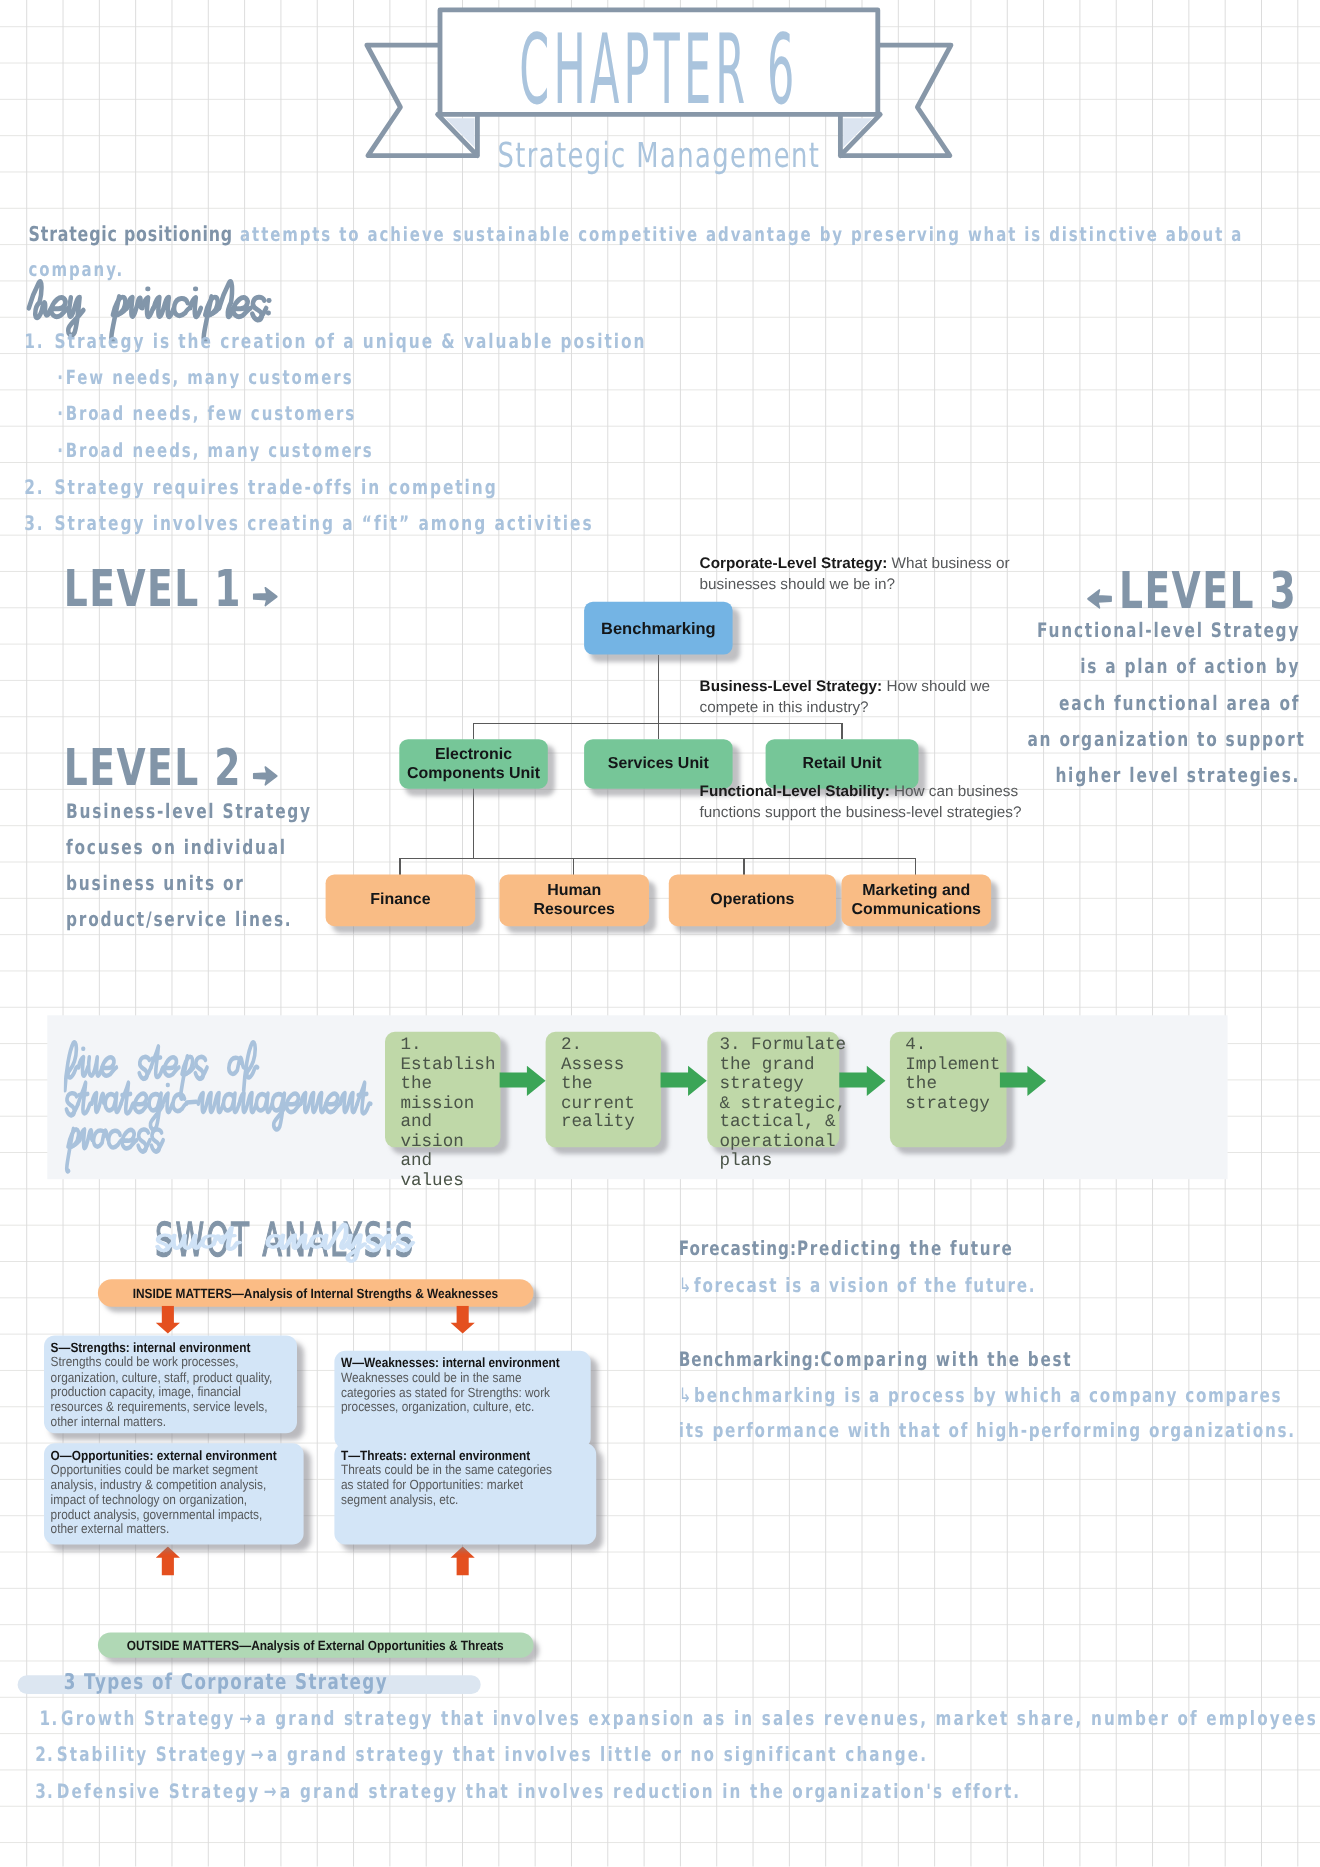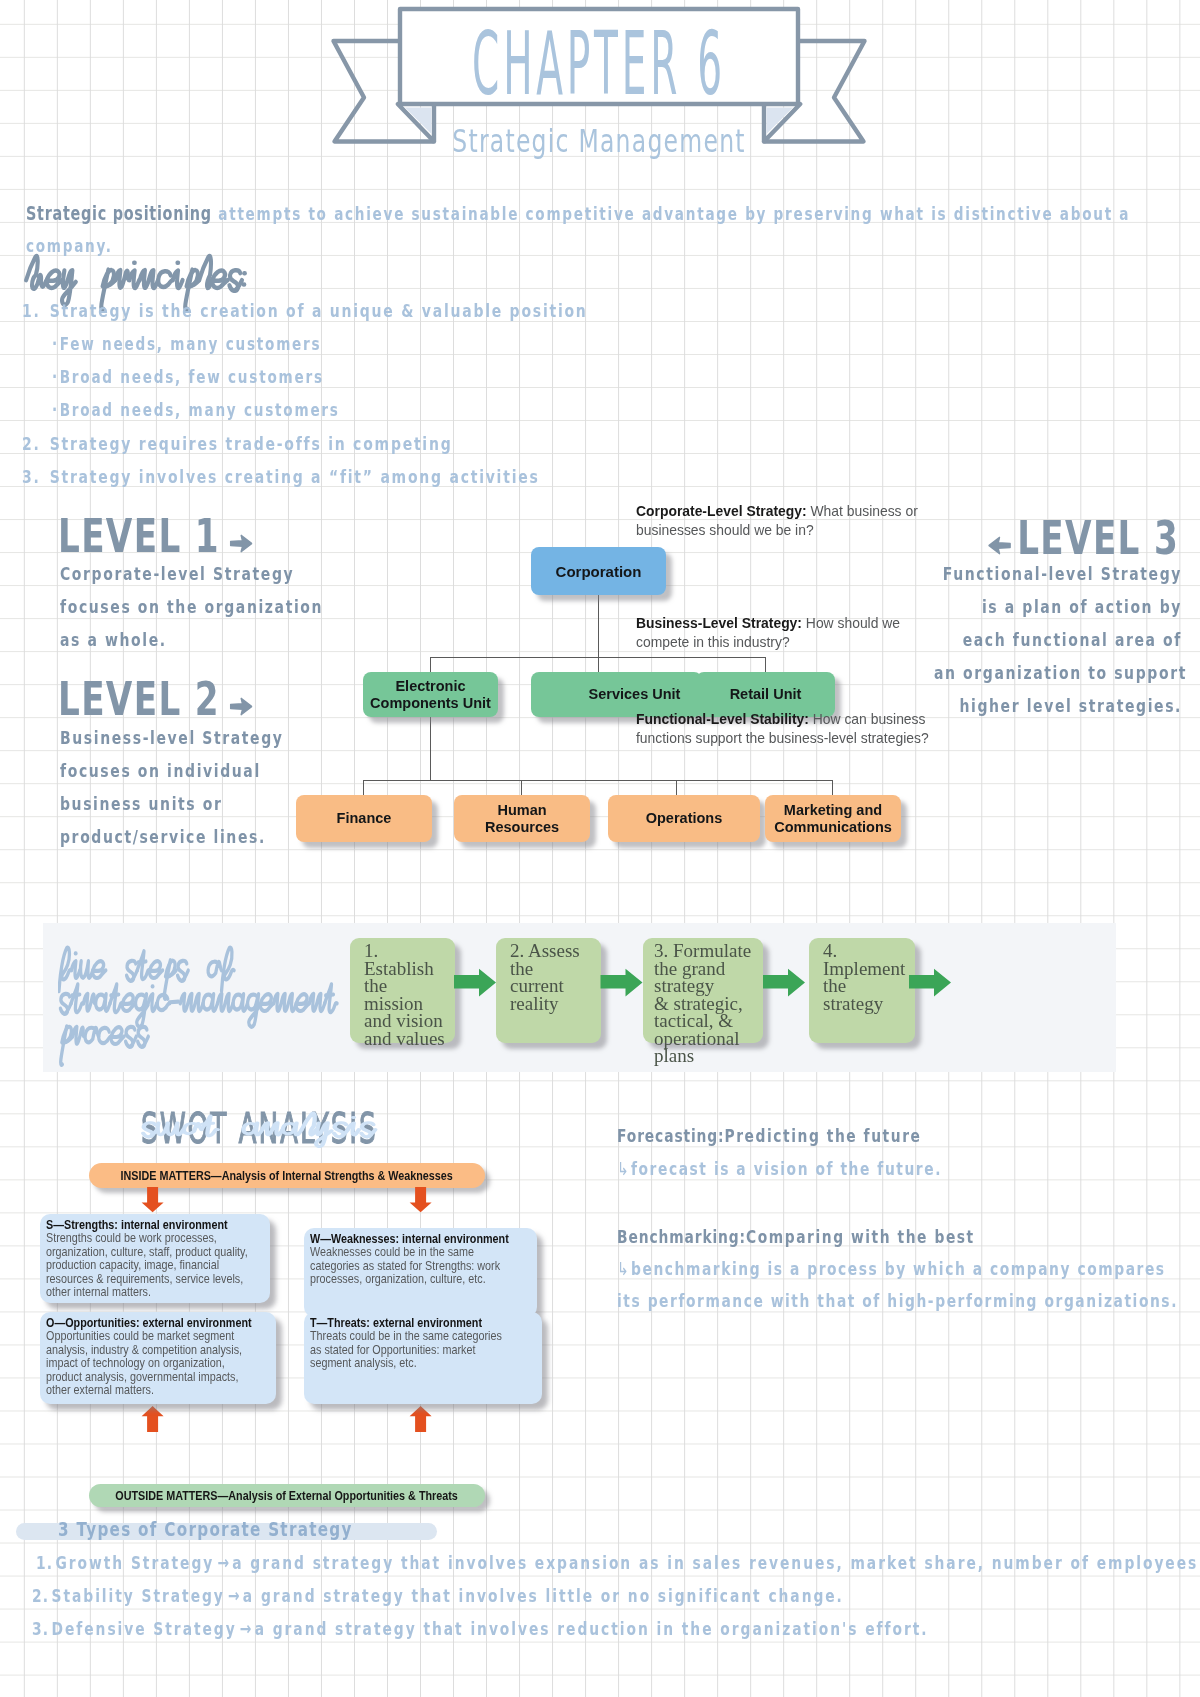--- a/index.html
+++ b/index.html
@@ -65,34 +65,34 @@
   #lvl3t{left:988px;top:513px;}
   #lvl3b{left:872px;top:564px;width:310px;}
   
   #orgLines{left:264px;top:500px;}
   .oc-box{display:flex;white-space:pre-line;align-items:center;justify-content:center;text-align:center;
      border-radius:8px;font-family:"Liberation Sans",sans-serif;font-weight:bold;
      color:#141618;font-size:14.5px;line-height:17px;
      box-shadow:6px 6px 4px rgba(130,130,136,0.5);}
   .oc-corp{left:531px;top:547px;width:135px;height:48px;background:#74b4e4;font-size:15px;}
   .oc-unit{top:672px;width:135px;height:45px;background:#76c698;}
-  #ocu0{left:363px;} #ocu1{left:531px;padding-left:36px;} #ocu2{left:696px;width:139px;}
+  #ocu0{left:363px;} #ocu1{left:531px;} #ocu2{left:696px;width:139px;}
   .oc-fn{top:795px;width:136px;height:47px;background:#f9bc85;}
   #ocf0{left:296px;} #ocf1{left:454px;justify-content:center;} #ocf2{left:608px;width:152px;} #ocf3{left:765px;}
   .oc-callout{font-family:"Liberation Sans",sans-serif;font-size:13.9px;
      line-height:18.6px;color:#555759;}
   .oc-callout b{color:#1a1a1a;}
   #oca0{left:636px;top:502px;width:288px;}
   #oca1{left:636px;top:614px;width:276px;}
   #oca2{left:636px;top:710px;width:330px;}
   
   #procBand{left:43px;top:923px;width:1073px;height:149px;background:#f3f5f8;}
   #procLabel{left:58px;top:938px;}
   .proc-box{background:#bfd8a8;white-space:pre-line;border-radius:9px;top:938px;height:105px;
-     font-family:Liberation Serif, serif;font-size:19px;line-height:17.5px;
+     font-family:Liberation Mono, monospace;font-size:16px;line-height:17.5px;
      color:#4a5448;padding:4px 10px 0 14px;box-sizing:border-box;
      box-shadow:6px 6px 4px rgba(130,130,136,0.5);}
   #pb0{left:350px;width:105px;}
   #pb1{left:496px;width:105px;}
   #pb2{left:643px;width:120px;}
   #pb2 span{display:block;width:126px;margin-left:-3px;}
   #pb3{left:809px;width:106px;}
   #pb4{left:954px;width:107px;}
   #procArrows{left:454px;top:968px;}
   
@@ -225,25 +225,20 @@
   <div class="abs hw hw-l kp" id="kp3">
     <span>3.</span>
     <span>Strategy involves creating a “fit” among activities</span>
   </div>
 
   <div class="abs lvl-title" id="lvl1t">
     <span>Level 1</span><span class="sr">→</span><svg class="lvl-arrow-svg" width="26" height="18" viewBox="0 0 26 18">
         <path d="M1 7.2 L14.5 6.6 L13 1.5 L24.8 9 L13 16.5 L14.6 11.4 L1 10.8 Z" fill="#8295a8" stroke="#8295a8" stroke-width="1.6" stroke-linejoin="round"></path>
       </svg>
   </div>
-  <div class="abs lvl-body" id="lvl1b">
-    <div class="hw hw-d lvl-line">Corporate-level Strategy</div>
-    <div class="hw hw-d lvl-line">focuses on the organization</div>
-    <div class="hw hw-d lvl-line">as a whole.</div>
-  </div>
 
   <div class="abs lvl-title" id="lvl2t">
     <span>Level 2</span><span class="sr">→</span><svg class="lvl-arrow-svg" width="26" height="18" viewBox="0 0 26 18">
         <path d="M1 7.2 L14.5 6.6 L13 1.5 L24.8 9 L13 16.5 L14.6 11.4 L1 10.8 Z" fill="#8295a8" stroke="#8295a8" stroke-width="1.6" stroke-linejoin="round"></path>
       </svg>
   </div>
   <div class="abs lvl-body" id="lvl2b">
     <div class="hw hw-d lvl-line">Business-level Strategy</div>
     <div class="hw hw-d lvl-line">focuses on individual</div>
     <div class="hw hw-d lvl-line">business units or</div>
@@ -267,21 +262,21 @@
     <g fill="none" stroke="#5a5a5a" stroke-width="1.3" shape-rendering="crispEdges">
       <path d="M334.5 95 V157"></path>
       <path d="M166 157.5 H501.5"></path>
       <path d="M166.5 157 V172 M334.5 157 V172 M501.5 157 V172"></path>
       <path d="M166.5 216 V280"></path>
       <path d="M99.5 280.5 H568.5"></path>
       <path d="M99.5 280 V295 M257.5 280 V295 M412.5 280 V295 M568.5 280 V295"></path>
     </g>
   </svg>
   <div class="abs oc-box oc-corp">
-    <span>Corporation</span>
+    <span>Benchmarking</span>
   </div>
   <div class="abs oc-box oc-unit" id="ocu0">
     <span>Electronic
 Components Unit</span>
   </div>
   <div class="abs oc-box oc-unit" id="ocu1">
     <span>Services Unit</span>
   </div>
   <div class="abs oc-box oc-unit" id="ocu2">
     <span>Retail Unit</span>

